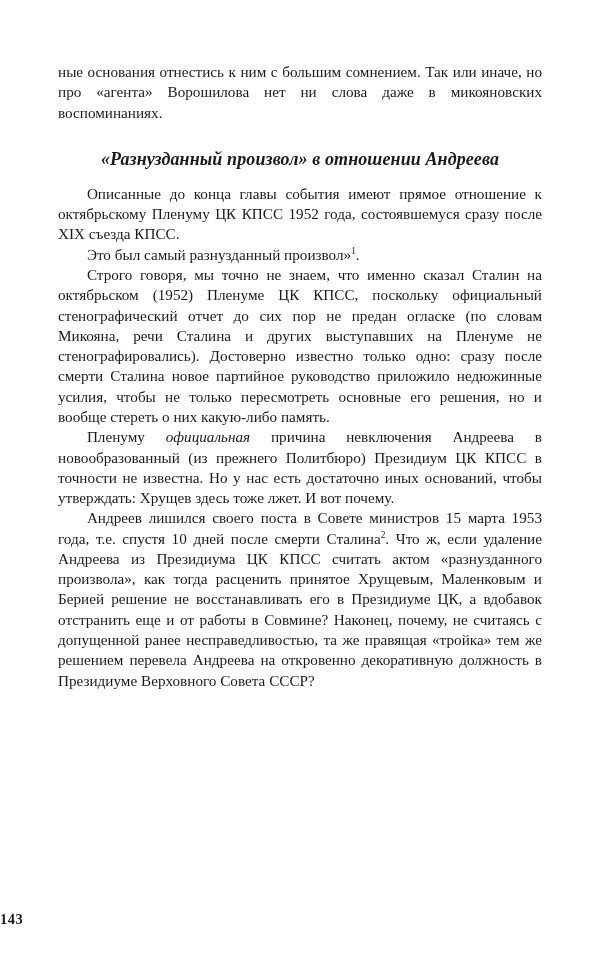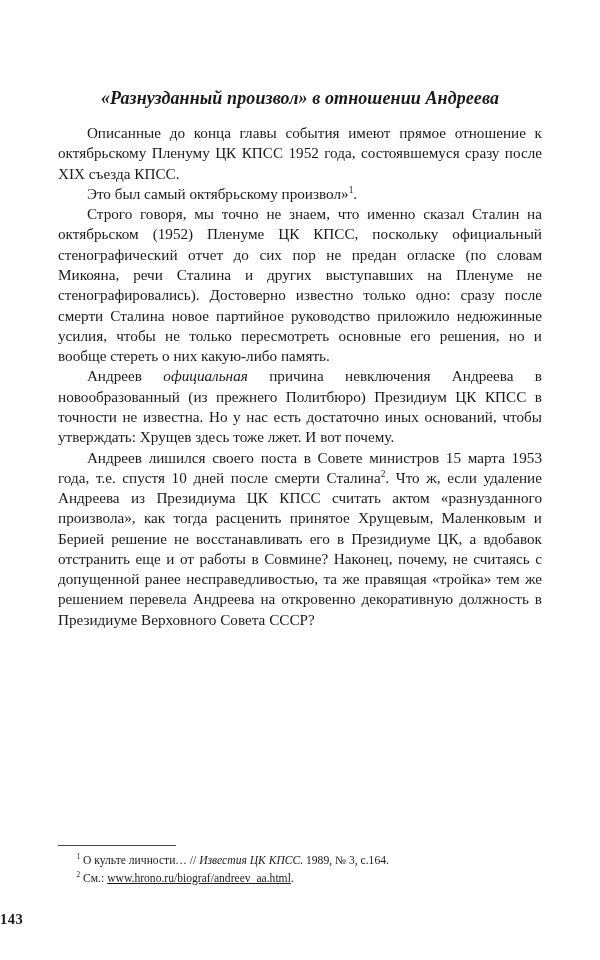--- a/index.html
+++ b/index.html
@@ -90,45 +90,37 @@
     font-weight: bold;
     letter-spacing: 0.5px;
   }
 </style>
 </head>
 <body>
 
 <div class="page">
   <div class="content">
 
+    <div class="block-top">
+      <p class="para">ные основания отнестись к ним с большим сомнением. Так или иначе, но про «агента» Ворошилова нет ни слова даже в микояновских воспоминаниях.</p>
+    </div>
 
     <div class="subhead">«Разнузданный произвол» в отношении Андреева</div>
 
     <div class="body-block">
 
       <p class="para">Описанные до конца главы события имеют прямое отношение к октябрьскому Пленуму ЦК КПСС 1952 года, состоявшемуся сразу после XIX съезда КПСС.</p>
 
 
-      <p class="para"><span>Это был самый октябрьскому произвол»</span><sup>1</sup>.</p>
+      <p class="para"><span>Это был самый разнузданный произвол»</span><sup>1</sup>.</p>
 
       <p class="para">Строго говоря, мы точно не знаем, что именно сказал Сталин на октябрьском (1952) Пленуме ЦК КПСС, поскольку официальный стенографический отчет до сих пор не предан огласке (по словам Микояна, речи Сталина и других выступавших на Пленуме не стенографировались). Достоверно известно только одно: сразу после смерти Сталина новое партийное руководство приложило недюжинные усилия, чтобы не только пересмотреть основные его решения, но и вообще стереть о них какую-либо память.</p>
 
-      <p class="para"><span>Андреев </span><b class="boldital">официальная</b><span> причина невключения Андреева в новообразованный (из прежнего Политбюро) Президиум ЦК КПСС в точности не известна. Но у нас есть достаточно иных оснований, чтобы утверждать: Хрущев здесь тоже лжет. И вот почему.</span></p>
+      <p class="para"><span>Пленуму </span><b class="boldital">официальная</b><span> причина невключения Андреева в новообразованный (из прежнего Политбюро) Президиум ЦК КПСС в точности не известна. Но у нас есть достаточно иных оснований, чтобы утверждать: Хрущев здесь тоже лжет. И вот почему.</span></p>
 
       <p class="para"><span>Андреев лишился своего поста в Совете министров 15 марта 1953 года, т.е. спустя 10 дней после смерти Сталина</span><sup>2</sup><span>. Что ж, если удаление Андреева из Президиума ЦК КПСС считать актом «разнузданного произвола», как тогда расценить принятое Хрущевым, Маленковым и Берией решение не восстанавливать его в Президиуме ЦК, а вдобавок отстранить еще и от работы в Совмине? Наконец, почему, не считаясь с допущенной ранее несправедливостью, та же правящая «тройка» тем же решением перевела Андреева на откровенно декоративную должность в Президиуме Верховного Совета СССР?</span></p>
 
     </div>
   </div>
 
-  <div class="footnotes">
-    <div class="fn-rule"></div>
-    <p class="fn">
-      <sup>1</sup>
-      <span>О культе личности… // </span><span class="src">Известия ЦК КПСС.</span><span> 1989, № 3, с.164.</span>
-    </p>
-    <p class="fn">
-      <sup>2</sup>
-      <span>См.: </span><a href="#">www.hrono.ru/biograf/andreev_aa.html</a><span>.</span>
-    </p>
-  </div>
 
   <div class="page-number">143</div>
 </div>
 
 </body></html>

